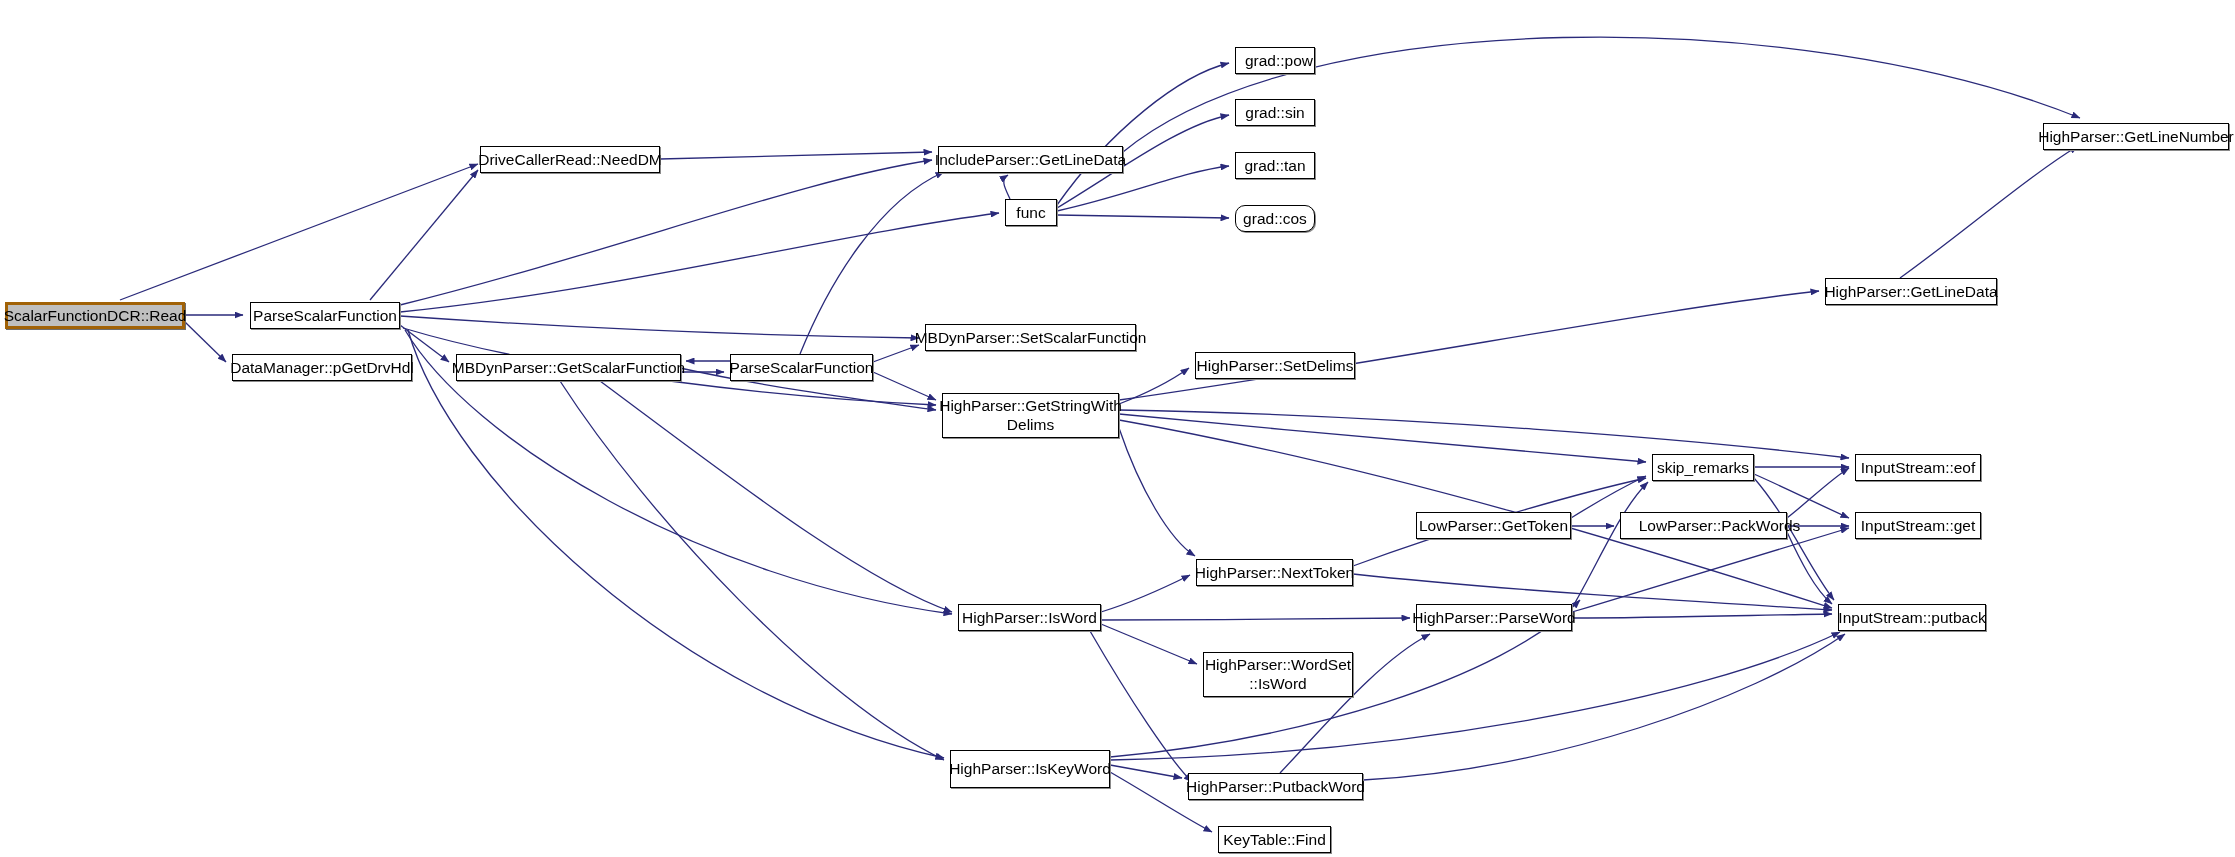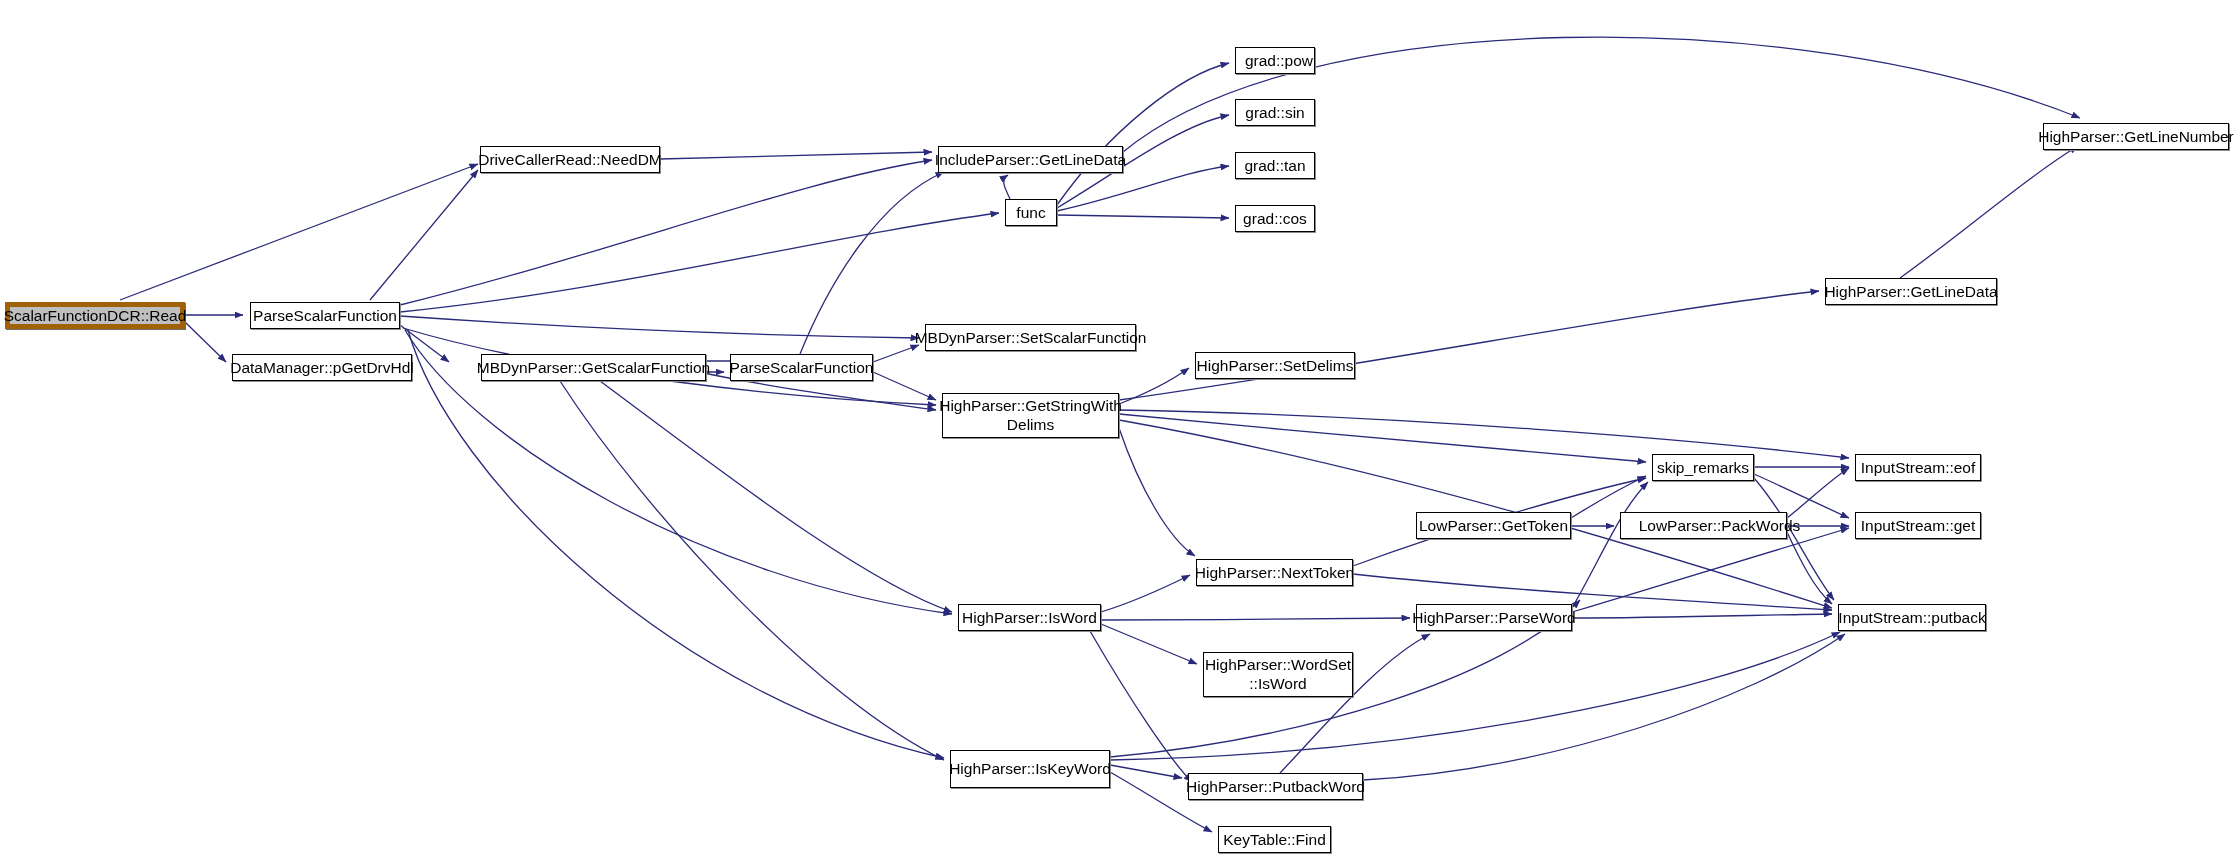--- a/index.html
+++ b/index.html
@@ -24,21 +24,21 @@
     display:flex;
     align-items:center;
     justify-content:center;
     text-align:center;
     white-space:pre;
     letter-spacing:0px;
     box-shadow:1px 1px 0 0 #8a8a8a;
   }
   .node.root{
     background:#bfbfbf;
-    border:5px solid #a16207;
+    border:3px solid #a16207;
     box-shadow:1px 1px 0 0 #6e6e6e;
   }
   .node.two-line{line-height:1.18;}
 </style>
 </head>
 <body>
 
 <div id="graph">
   <svg id="edges" width="2235" height="857" viewBox="0 0 2235 857" xmlns="http://www.w3.org/2000/svg">
     <defs>
@@ -108,24 +108,24 @@
   <div id="node-layer">
       <div class="node root" style="left: 5px; top: 302px; width: 180px; height: 27px;">ScalarFunctionDCR::Read</div>
       <div class="node" style="left: 250px; top: 302px; width: 150px; height: 27px;">ParseScalarFunction</div>
       <div class="node" style="left: 232px; top: 354px; width: 180px; height: 27px;">DataManager::pGetDrvHdl</div>
       <div class="node" style="left: 480px; top: 146px; width: 180px; height: 27px;">DriveCallerRead::NeedDM</div>
       <div class="node" style="left: 938px; top: 146px; width: 185px; height: 27px;">IncludeParser::GetLineData</div>
       <div class="node" style="left: 1005px; top: 199px; width: 52px; height: 27px;">func</div>
       <div class="node" style="left: 1235px; top: 47px; width: 80px; height: 27px; padding-left: 8px;">grad::pow</div>
       <div class="node" style="left: 1235px; top: 99px; width: 80px; height: 27px;">grad::sin</div>
       <div class="node" style="left: 1235px; top: 152px; width: 80px; height: 27px;">grad::tan</div>
-      <div class="node" style="left: 1235px; top: 205px; width: 80px; height: 27px;">grad::cos</div>
+      <div class="node" style="left: 1235px; top: 205px; width: 80px; height: 27px; border-radius: 10px;">grad::cos</div>
       <div class="node" style="left: 2043px; top: 123px; width: 186px; height: 27px;">HighParser::GetLineNumber</div>
       <div class="node" style="left: 1825px; top: 278px; width: 172px; height: 27px;">HighParser::GetLineData</div>
-      <div class="node" style="left: 481px; top: 354px; width: 225px; height: 27px;">MBDynParser::GetScalarFunction</div>
+      <div class="node" style="left: 456px; top: 354px; width: 225px; height: 27px;">MBDynParser::GetScalarFunction</div>
       <div class="node" style="left: 730px; top: 354px; width: 143px; height: 27px;">ParseScalarFunction</div>
       <div class="node" style="left: 925px; top: 324px; width: 211px; height: 27px;">MBDynParser::SetScalarFunction</div>
       <div class="node two-line" style="left: 942px; top: 393px; width: 177px; height: 45px;">HighParser::GetStringWith
 Delims</div>
       <div class="node" style="left: 1195px; top: 352px; width: 160px; height: 27px;">HighParser::SetDelims</div>
       <div class="node" style="left: 1652px; top: 454px; width: 102px; height: 27px;">skip_remarks</div>
       <div class="node" style="left: 1855px; top: 454px; width: 126px; height: 27px;">InputStream::eof</div>
       <div class="node" style="left: 1416px; top: 512px; width: 155px; height: 27px;">LowParser::GetToken</div>
       <div class="node" style="left: 1620px; top: 512px; width: 167px; height: 27px; padding-left: 32px;">LowParser::PackWords</div>
       <div class="node" style="left: 1855px; top: 512px; width: 126px; height: 27px;">InputStream::get</div>

